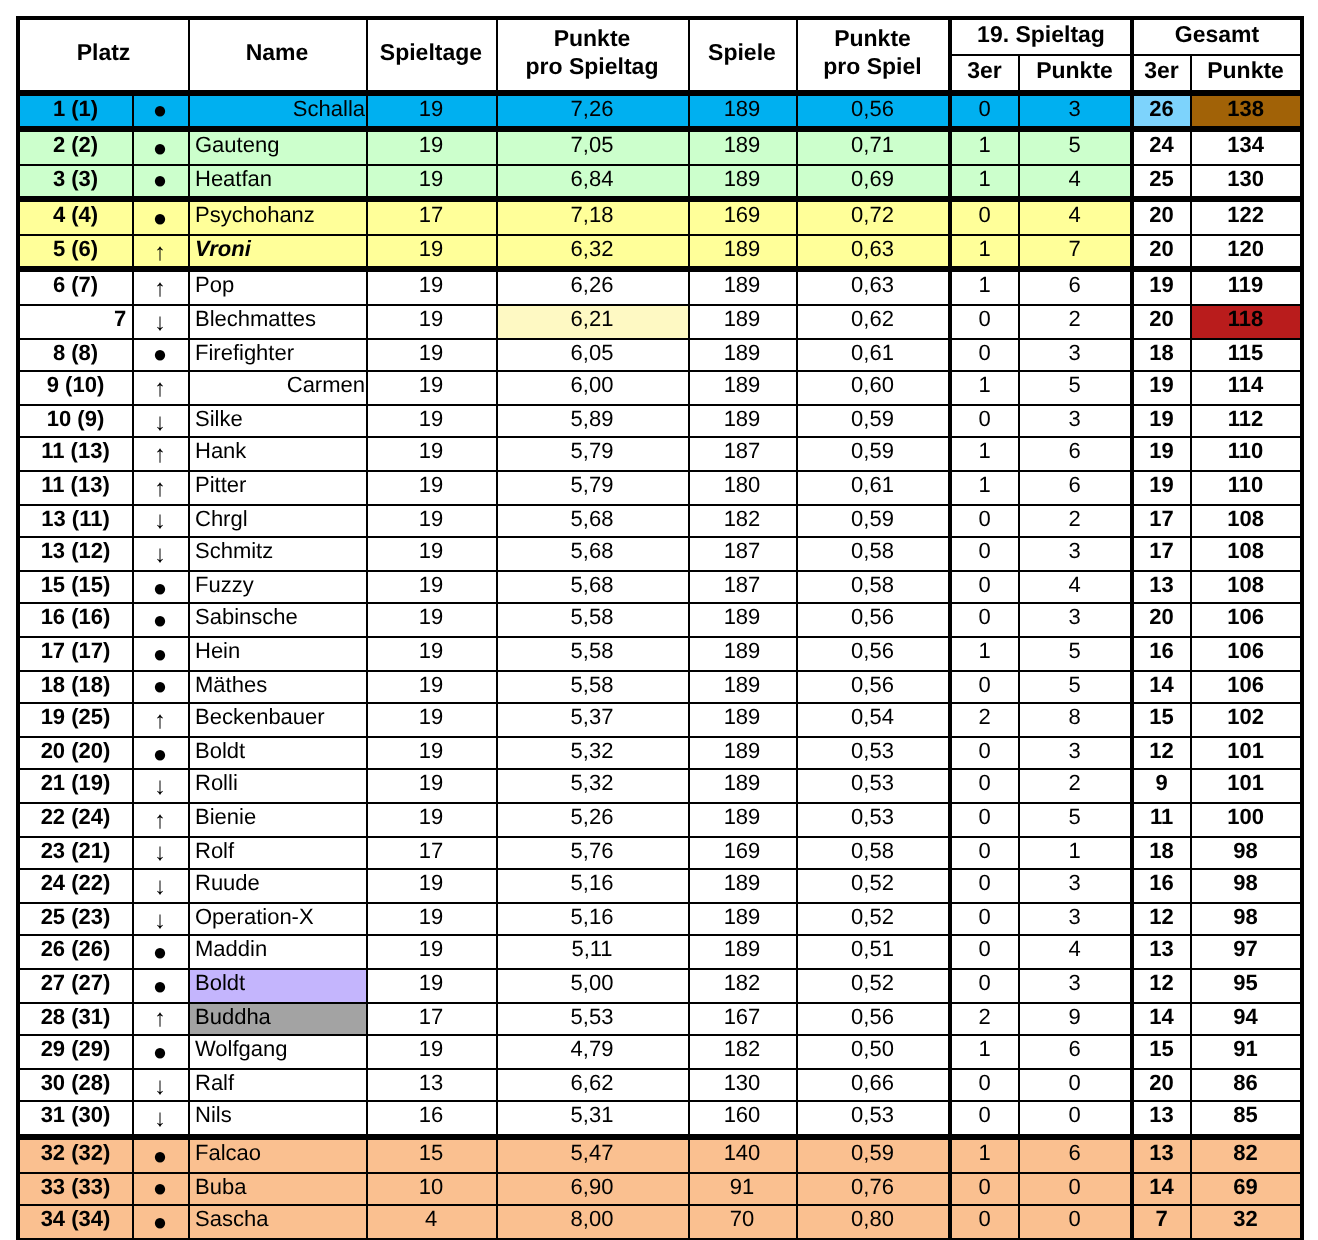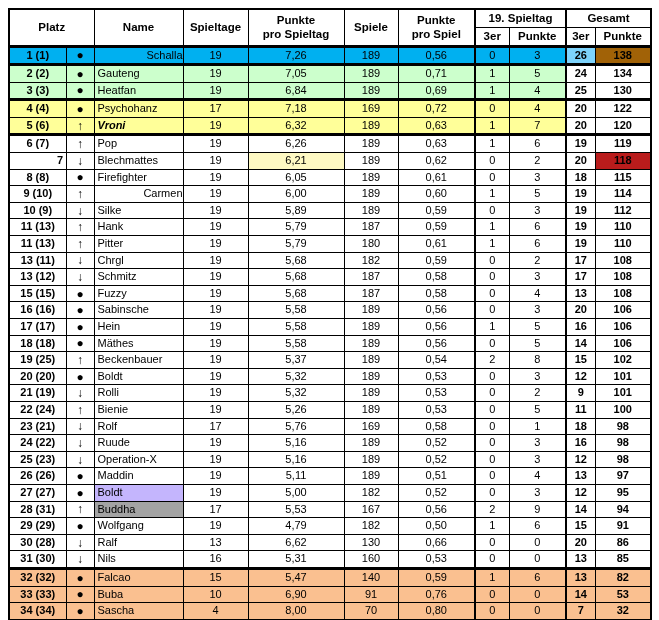--- a/index.html
+++ b/index.html
@@ -517,21 +517,21 @@
     <td class="rank" style="background: rgb(250, 192, 144);">33 (33)</td>
     <td class="move" style="background: rgb(250, 192, 144);">●</td>
     <td class="pname" style="background: rgb(250, 192, 144);">Buba</td>
     <td class="num" style="background: rgb(250, 192, 144);">10</td>
     <td class="num" style="background: rgb(250, 192, 144);">6,90</td>
     <td class="num" style="background: rgb(250, 192, 144);">91</td>
     <td class="num" style="background: rgb(250, 192, 144);">0,76</td>
     <td class="num bl2" style="background: rgb(250, 192, 144);">0</td>
     <td class="num" style="background: rgb(250, 192, 144);">0</td>
     <td class="num bold bl2" style="background: rgb(250, 192, 144);">14</td>
-    <td class="num bold" style="background: rgb(250, 192, 144);">53</td>
+    <td class="num bold" style="background: rgb(250, 192, 144);">69</td>
   </tr>
         <tr>
     <td class="rank" style="background: rgb(250, 192, 144);">34 (34)</td>
     <td class="move" style="background: rgb(250, 192, 144);">●</td>
     <td class="pname" style="background: rgb(250, 192, 144);">Sascha</td>
     <td class="num" style="background: rgb(250, 192, 144);">4</td>
     <td class="num" style="background: rgb(250, 192, 144);">8,00</td>
     <td class="num" style="background: rgb(250, 192, 144);">70</td>
     <td class="num" style="background: rgb(250, 192, 144);">0,80</td>
     <td class="num bl2" style="background: rgb(250, 192, 144);">0</td>

